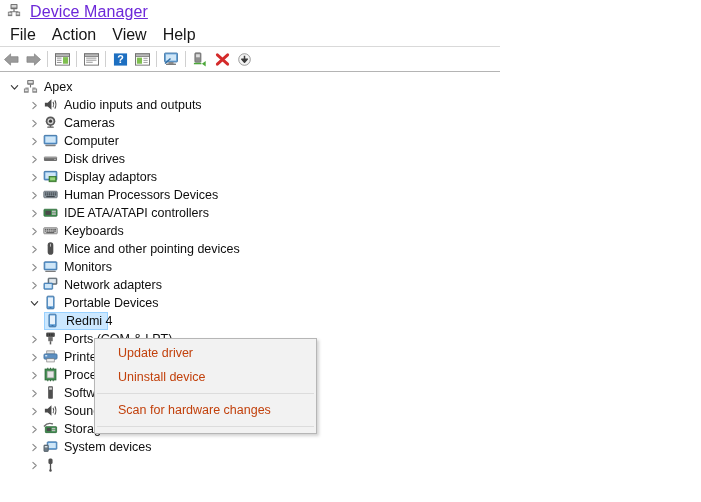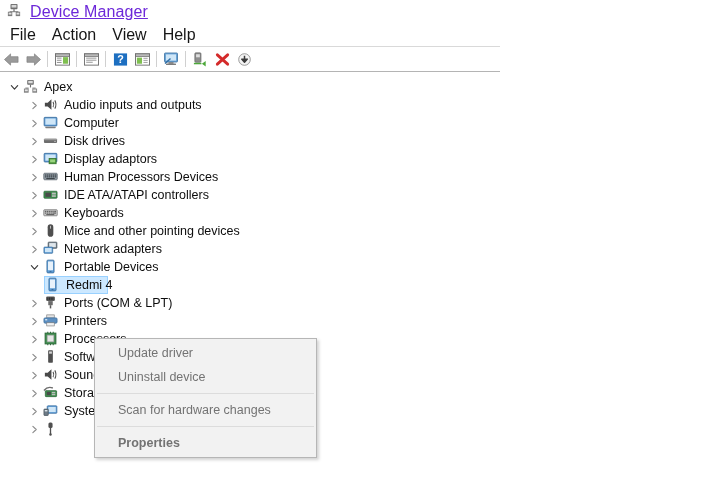--- a/index.html
+++ b/index.html
@@ -109,21 +109,21 @@
     width: 223px;
     background: #f2f2f2;
     border: 1px solid #b6b6b6;
     box-shadow: 2px 2px 3px rgba(0,0,0,.18);
     z-index: 50;
     padding: 2px 0 2px 0;
     box-sizing: border-box;
   }
   .ctxmenu .cmi {
     height: 24px; line-height: 24px;
-    font-size: 12.5px; color: #737373;
+    font-size: 12.5px; color: #c2410c;
     padding-left: 23px;
     cursor: default;
     white-space: nowrap;
   }
   .ctxmenu .cmi.bold { font-weight: bold; }
   .ctxmenu .cmsep {
     height: 1px; background: #dcdcdc;
     margin: 4px 2px 4px 2px;
   }
 </style>
@@ -270,20 +270,37 @@
       <span class="ico">
         <svg width="15" height="15" viewBox="0 0 16 16">
           <path d="M2 6 L5 6 L9 2.5 L9 13.5 L5 10 L2 10 Z" fill="#4a4a4a"></path>
           <path d="M10.7 5.2 Q12.4 8 10.7 10.8" stroke="#4a4a4a" stroke-width="1.1" fill="none"></path>
           <path d="M12.6 3.6 Q15.1 8 12.6 12.4" stroke="#4a4a4a" stroke-width="1.1" fill="none"></path>
         </svg>
       </span>
       <span class="lbl">Audio inputs and outputs</span>
     </div>
 
+    <div class="row lvl1">
+      <span class="chev">
+        <svg width="9" height="9" viewBox="0 0 10 10">
+            <path d="M3.2 1.5 L6.9 5 L3.2 8.5" stroke="#8c8c8c" stroke-width="1.3" fill="none" stroke-linecap="round" stroke-linejoin="round"></path>
+          </svg>
+      </span>
+      <span class="ico">
+        <svg width="15" height="15" viewBox="0 0 16 16">
+          <circle cx="8" cy="6.6" r="5.1" fill="#585858"></circle>
+          <circle cx="8" cy="6.6" r="3.2" fill="#d3d3d3"></circle>
+          <circle cx="8" cy="6.6" r="1.7" fill="#3a3a3a"></circle>
+          <rect x="4.5" y="12.2" width="7" height="1.5" rx="0.7" fill="#585858"></rect>
+          <rect x="7.3" y="11.3" width="1.4" height="1.4" fill="#585858"></rect>
+        </svg>
+      </span>
+      <span class="lbl">Cameras</span>
+    </div>
 
     <div class="row lvl1">
       <span class="chev">
         <svg width="9" height="9" viewBox="0 0 10 10">
             <path d="M3.2 1.5 L6.9 5 L3.2 8.5" stroke="#8c8c8c" stroke-width="1.3" fill="none" stroke-linecap="round" stroke-linejoin="round"></path>
           </svg>
       </span>
       <span class="ico">
         <svg width="15" height="15" viewBox="0 0 16 16">
           <rect x="1.2" y="2.5" width="13.6" height="9.2" rx="0.8" fill="#5b9bd5" stroke="#3c6e9e" stroke-width="0.9"></rect>
@@ -410,20 +427,35 @@
       </span>
       <span class="ico">
         <svg width="15" height="15" viewBox="0 0 16 16">
           <rect x="5" y="1.4" width="6" height="13.2" rx="3" fill="#4f4f4f"></rect>
           <rect x="7.6" y="3" width="0.9" height="3" fill="#cfcfcf"></rect>
         </svg>
       </span>
       <span class="lbl">Mice and other pointing devices</span>
     </div>
 
+    <div class="row lvl1">
+      <span class="chev">
+        <svg width="9" height="9" viewBox="0 0 10 10">
+            <path d="M3.2 1.5 L6.9 5 L3.2 8.5" stroke="#8c8c8c" stroke-width="1.3" fill="none" stroke-linecap="round" stroke-linejoin="round"></path>
+          </svg>
+      </span>
+      <span class="ico">
+        <svg width="15" height="15" viewBox="0 0 16 16">
+          <rect x="1.2" y="3" width="13.6" height="8.6" rx="0.8" fill="#5b9bd5" stroke="#3c6e9e" stroke-width="0.9"></rect>
+          <rect x="2.5" y="4.2" width="11" height="6.1" fill="#cfe6f7"></rect>
+          <rect x="2.4" y="12.4" width="11.2" height="1.4" rx="0.6" fill="#7d7d7d"></rect>
+        </svg>
+      </span>
+      <span class="lbl">Monitors</span>
+    </div>
 
     <div class="row lvl1">
       <span class="chev">
         <svg width="9" height="9" viewBox="0 0 10 10">
             <path d="M3.2 1.5 L6.9 5 L3.2 8.5" stroke="#8c8c8c" stroke-width="1.3" fill="none" stroke-linecap="round" stroke-linejoin="round"></path>
           </svg>
       </span>
       <span class="ico">
         <svg width="15" height="15" viewBox="0 0 16 16">
           <rect x="5.5" y="1.2" width="9.3" height="6.6" rx="0.7" fill="#6d7b86" stroke="#49545c" stroke-width="0.8"></rect>
@@ -607,16 +639,15 @@
     </div>
 
   </div>
 
   <div class="ctxmenu">
     <div class="cmi">Update driver</div>
     <div class="cmi">Uninstall device</div>
     <div class="cmsep"></div>
     <div class="cmi">Scan for hardware changes</div>
     <div class="cmsep"></div>
-    <div class="cmi bold">Properties</div>
   </div>
 
 </div>
 
 </body></html>

